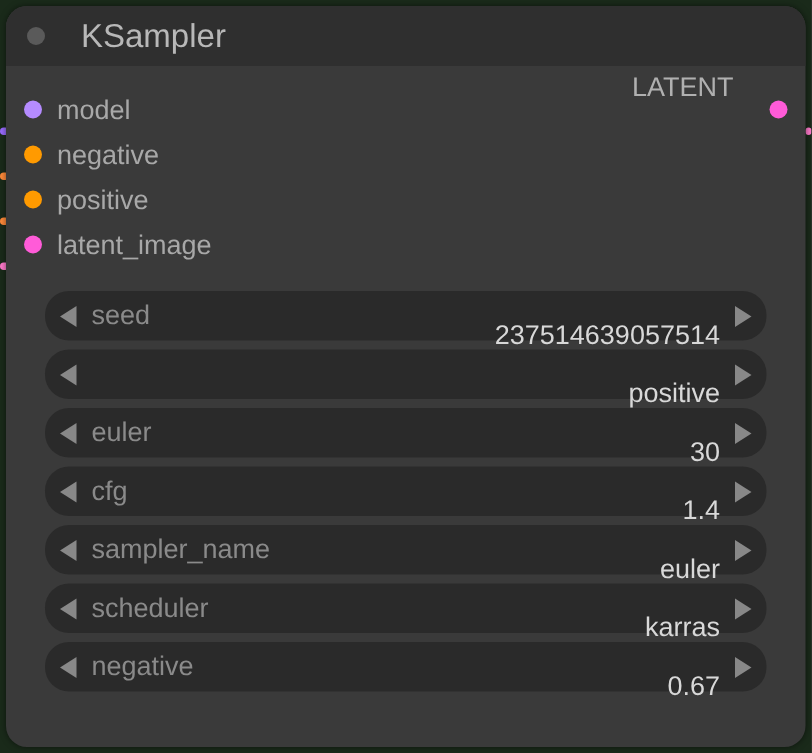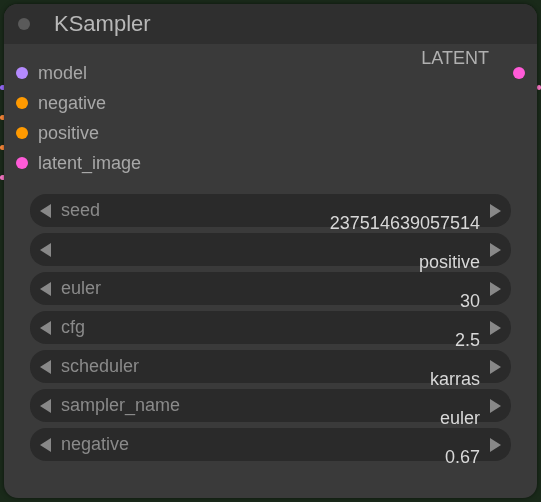--- a/index.html
+++ b/index.html
@@ -175,35 +175,35 @@
     </div>
     <div class="param">
       <div class="arrow arrow-left"></div>
       <div class="param-label">euler</div>
       <div class="param-value">30</div>
       <div class="arrow arrow-right"></div>
     </div>
     <div class="param">
       <div class="arrow arrow-left"></div>
       <div class="param-label">cfg</div>
-      <div class="param-value">2.5</div>
+      <div class="param-value">1.4</div>
+      <div class="arrow arrow-right"></div>
+    </div>
+    <div class="param">
+      <div class="arrow arrow-left"></div>
+      <div class="param-label">sampler_name</div>
+      <div class="param-value">euler</div>
       <div class="arrow arrow-right"></div>
     </div>
     <div class="param">
       <div class="arrow arrow-left"></div>
       <div class="param-label">scheduler</div>
       <div class="param-value">karras</div>
       <div class="arrow arrow-right"></div>
     </div>
     <div class="param">
       <div class="arrow arrow-left"></div>
-      <div class="param-label">sampler_name</div>
-      <div class="param-value">euler</div>
-      <div class="arrow arrow-right"></div>
-    </div>
-    <div class="param">
-      <div class="arrow arrow-left"></div>
       <div class="param-label">negative</div>
       <div class="param-value">0.67</div>
       <div class="arrow arrow-right"></div>
     </div>
   </div>
 </div>
 
 </body></html>

